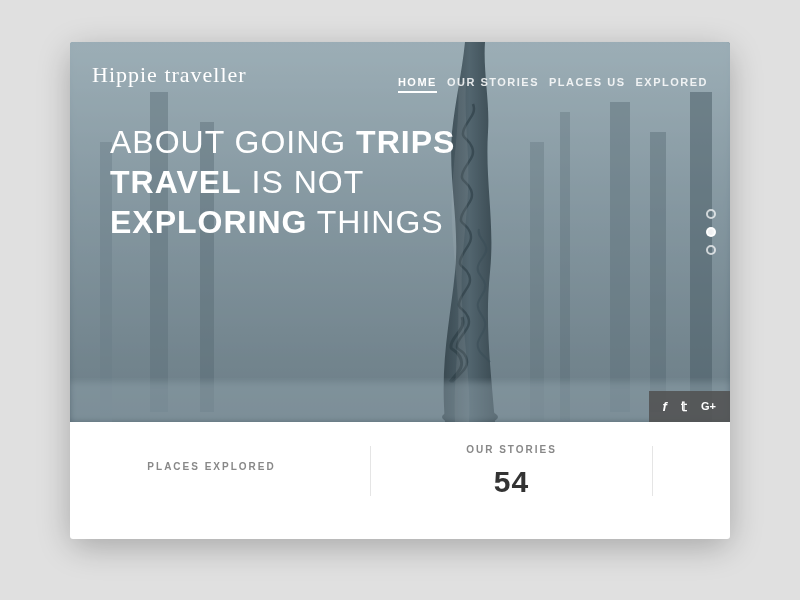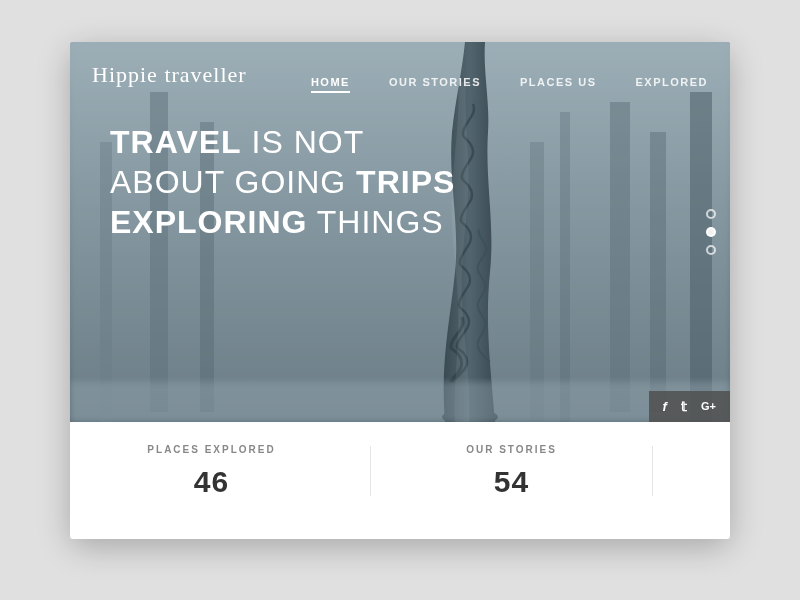--- a/index.html
+++ b/index.html
@@ -62,21 +62,21 @@
       color: #fff;
       font-family: 'Brush Script MT', cursive;
       font-size: 22px;
       font-weight: normal;
       flex: 1;
       letter-spacing: 1px;
     }
 
     .nav-links {
       display: flex;
-      gap: 39px;
+      gap: 10px;
       list-style: none;
       margin-top: 12px;
     }
 
     .nav-links li a {
       color: #fff;
       text-decoration: none;
       font-size: 11px;
       letter-spacing: 1.5px;
       font-weight: 600;
@@ -260,24 +260,24 @@
           <a href="#">PLACES US</a>
         </li>
         <li>
           <a href="#">EXPLORED</a>
         </li>
       </ul>
     </nav>
 
     <div class="hero-text">
       <span class="line">
-        <span class="bold">TRAVEL</span> IS NOT
+        ABOUT GOING <span class="bold">TRIPS</span>
       </span>
       <span class="line">
-        ABOUT GOING <span class="bold">TRIPS</span>
+        <span class="bold">TRAVEL</span> IS NOT
       </span>
       <span class="line">
         <span class="bold">EXPLORING</span> THINGS
       </span>
     </div>
 
     <div class="slide-dots">
       <div class="dot"></div>
       <div class="dot active"></div>
       <div class="dot"></div>
@@ -286,21 +286,20 @@
     <div class="social-bar">
       <span class="social-icon">f</span>
       <span class="social-icon" style="font-style:normal;">𝕥</span>
       <span class="social-icon" style="font-size:11px; font-style:normal; font-weight:bold;">G+</span>
     </div>
   </div>
 
   <div class="stats-bar">
     <div class="stat-item">
       <div class="stat-label">PLACES EXPLORED</div>
-      <div class="stat-number">46</div>
     </div>
     <div class="stat-divider"></div>
     <div class="stat-item">
       <div class="stat-label">OUR STORIES</div>
       <div class="stat-number">54</div>
     </div>
     <div class="stat-divider"></div>
   </div>
 </div>
 

